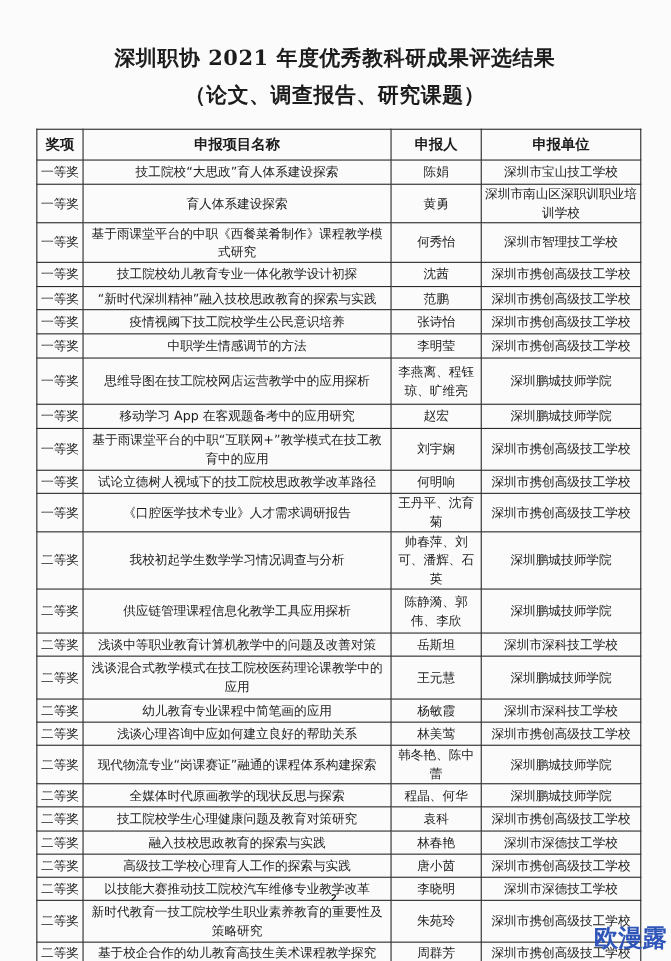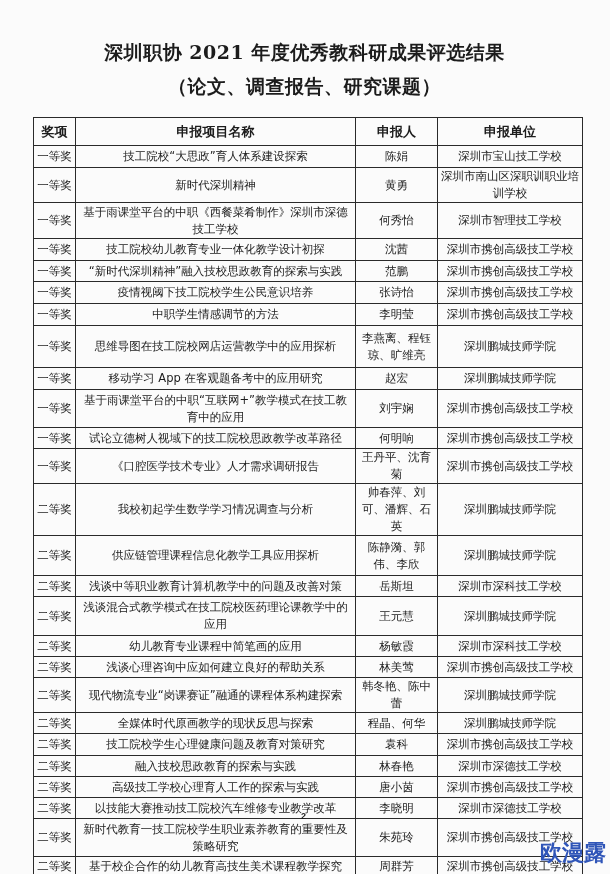--- a/index.html
+++ b/index.html
@@ -57,27 +57,27 @@
   </thead>
   <tbody id="tbody">
       <tr style="height: 22px;">
         <td class="award">一等奖</td>
         <td>技工院校“大思政”育人体系建设探索</td>
         <td>陈娟</td>
         <td>深圳市宝山技工学校</td>
       </tr>
       <tr style="height: 30px;">
         <td class="award">一等奖</td>
-        <td>新时代深圳精神</td>
+        <td>育人体系建设探索</td>
         <td>黄勇</td>
         <td>深圳市南山区深职训职业培训学校</td>
       </tr>
       <tr style="height: 36px;">
         <td class="award">一等奖</td>
-        <td>基于雨课堂平台的中职《西餐菜肴制作》深圳市深德技工学校</td>
+        <td>基于雨课堂平台的中职《西餐菜肴制作》课程教学模式研究</td>
         <td>何秀怡</td>
         <td>深圳市智理技工学校</td>
       </tr>
       <tr style="height: 22px;">
         <td class="award">一等奖</td>
         <td>技工院校幼儿教育专业一体化教学设计初探</td>
         <td>沈茜</td>
         <td>深圳市携创高级技工学校</td>
       </tr>
       <tr style="height: 21px;">

